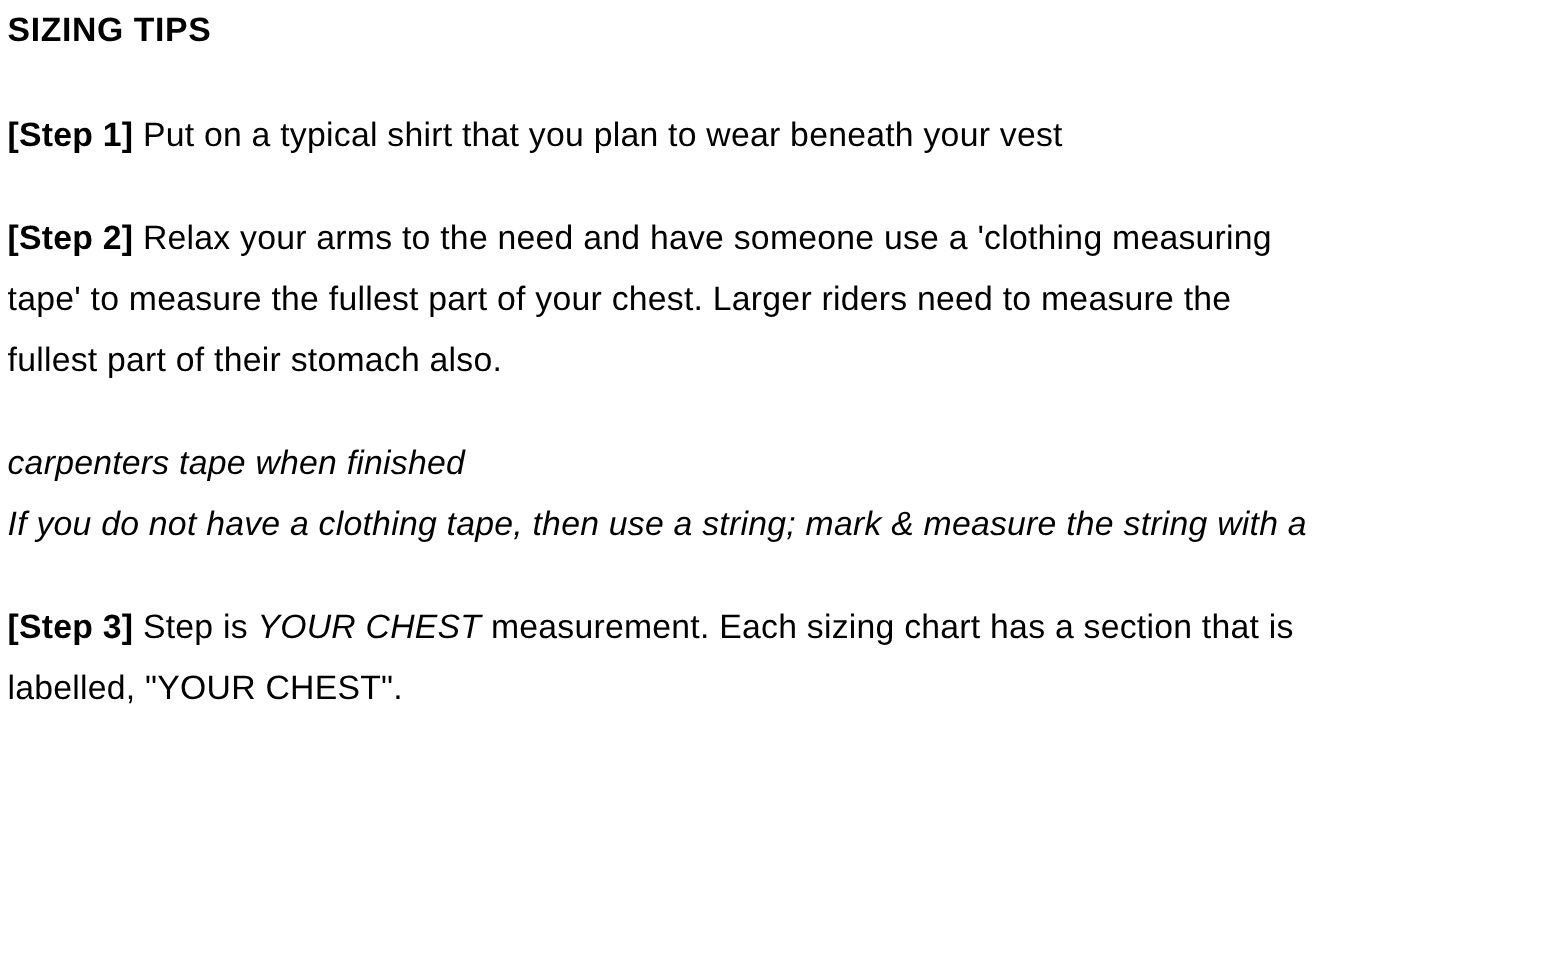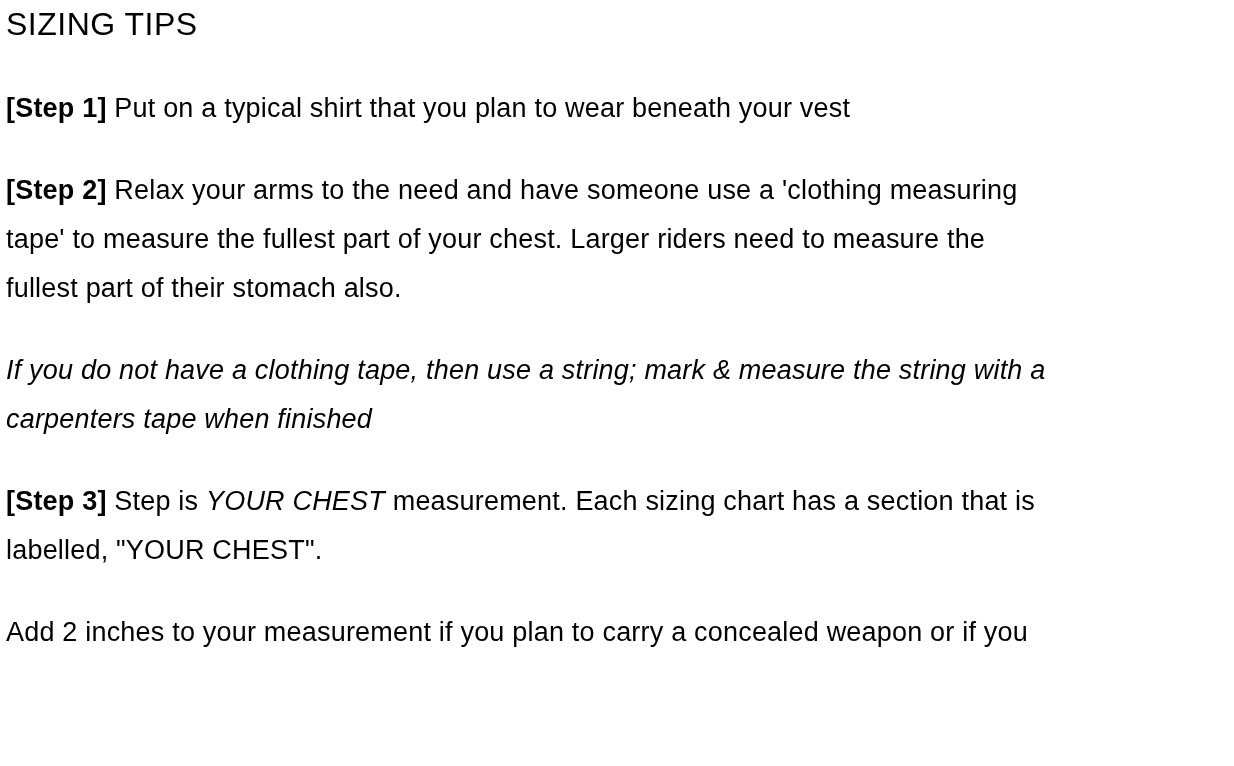--- a/index.html
+++ b/index.html
@@ -10,22 +10,22 @@
   body {
     width: 1234px;
     height: 766px;
     overflow: hidden;
     box-sizing: border-box;
     padding: 6px 10px 0 6px;
     color: #000000;
     font-family: "Liberation Sans", "DejaVu Sans", sans-serif;
   }
   .doc-heading {
-    font-size: 32px;
-    font-weight: 400;
+    font-size: 27px;
+    font-weight: 700;
     line-height: 36px;
     letter-spacing: 0.5px;
     margin: 0 0 42px 0;
   }
   .para {
     margin: 0 0 33px 0;
   }
   .para:last-child {
     margin-bottom: 0;
   }
@@ -56,24 +56,23 @@
   <span class="line"><span class="step-label">[Step 1]</span> <span>Put on a typical shirt that you plan to wear beneath your vest</span></span>
 </div>
 
 <div class="para">
   <span class="line"><span class="step-label">[Step 2]</span> <span>Relax your arms to the need and have someone use a 'clothing measuring</span></span>
   <span class="line"><span>tape' to measure the fullest part of your chest. Larger riders need to measure the</span></span>
   <span class="line"><span>fullest part of their stomach also.</span></span>
 </div>
 
 <div class="para italic-note">
+  <span class="line">carpenters tape when finished</span>
   <span class="line">If you do not have a clothing tape, then use a string; mark &amp; measure the string with a</span>
-  <span class="line">carpenters tape when finished</span>
 </div>
 
 <div class="para">
   <span class="line"><span class="step-label">[Step 3]</span> <span>Step is</span> <span class="em">YOUR CHEST</span> <span>measurement. Each sizing chart has a section that is</span></span>
   <span class="line"><span>labelled, "YOUR CHEST".</span></span>
 </div>
 
 <div class="para">
-  <span class="line">Add 2 inches to your measurement if you plan to carry a concealed weapon or if you</span>
 </div>
 
 </body></html>

